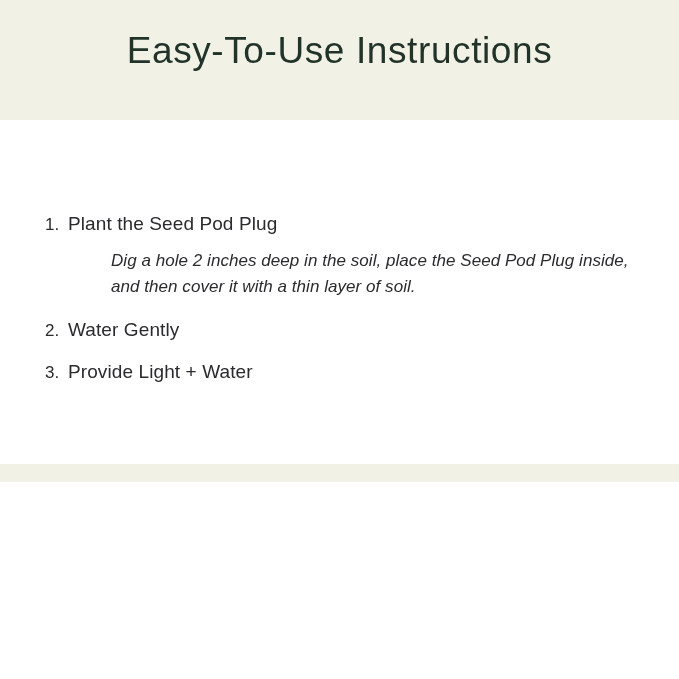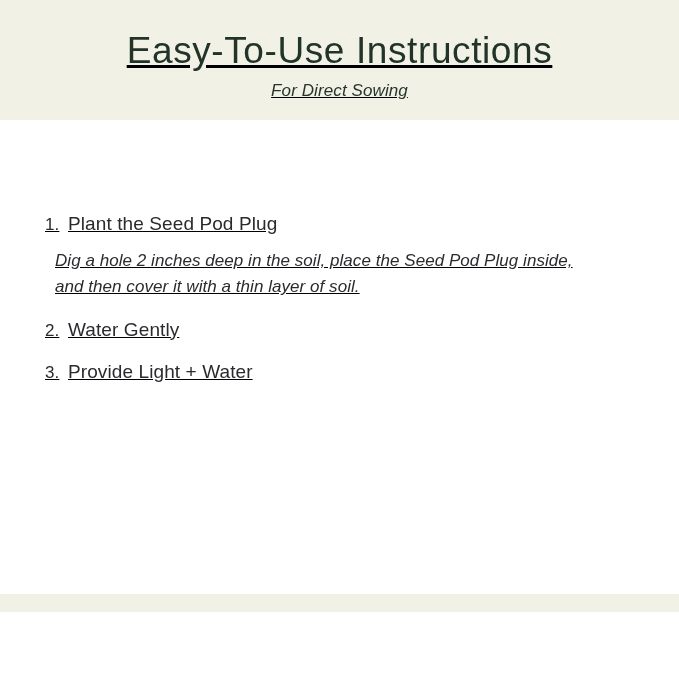--- a/index.html
+++ b/index.html
@@ -9,25 +9,24 @@
   body {
     width: 679px;
     height: 679px;
     background: #ffffff;
     font-family: "Liberation Sans", sans-serif;
     overflow: hidden;
   }
   .page {
     position: relative;
     width: 679px;
-    height: 612px;
+    height: 482px;
     background: #ffffff;
     display: flex;
     flex-direction: column;
-    text-decoration: underline;
   }
 
   
   .header-band {
     width: 100%;
     height: 120px;
     background: #F1F2E5;
     box-sizing: border-box;
     display: flex;
     flex-direction: column;
@@ -89,21 +88,21 @@
     letter-spacing: 0.1px;
   }
   .step-title {
     font-size: 19px;
     color: #2B2B2F;
     line-height: 1.35;
     letter-spacing: 0.1px;
   }
   .step-body {
     margin: 11px 0 0 0;
-    padding-left: 55px;
+    padding-left: 111px;
     padding-right: 44px;
     font-style: italic;
     font-size: 17px;
     line-height: 1.55;
     color: #2B2B2F;
     letter-spacing: 0.05px;
     max-width: 524px;
   }
   .step-body.narrow { max-width: 528px; }
 
@@ -115,21 +114,20 @@
     flex: 0 0 18px;
   }
 </style>
 </head>
 <body>
 
 <div class="page">
 
   <div class="header-band">
     <h1 class="page-title">Easy-To-Use Instructions</h1>
-    <div class="page-subtitle">For Direct Sowing</div>
   </div>
 
   <div class="body-area">
     <ol class="steps-list">
 
       <li class="step">
         <div class="step-head">
           <span class="step-number">1.</span>
           <span class="step-title">Plant the Seed Pod Plug</span>
         </div>

